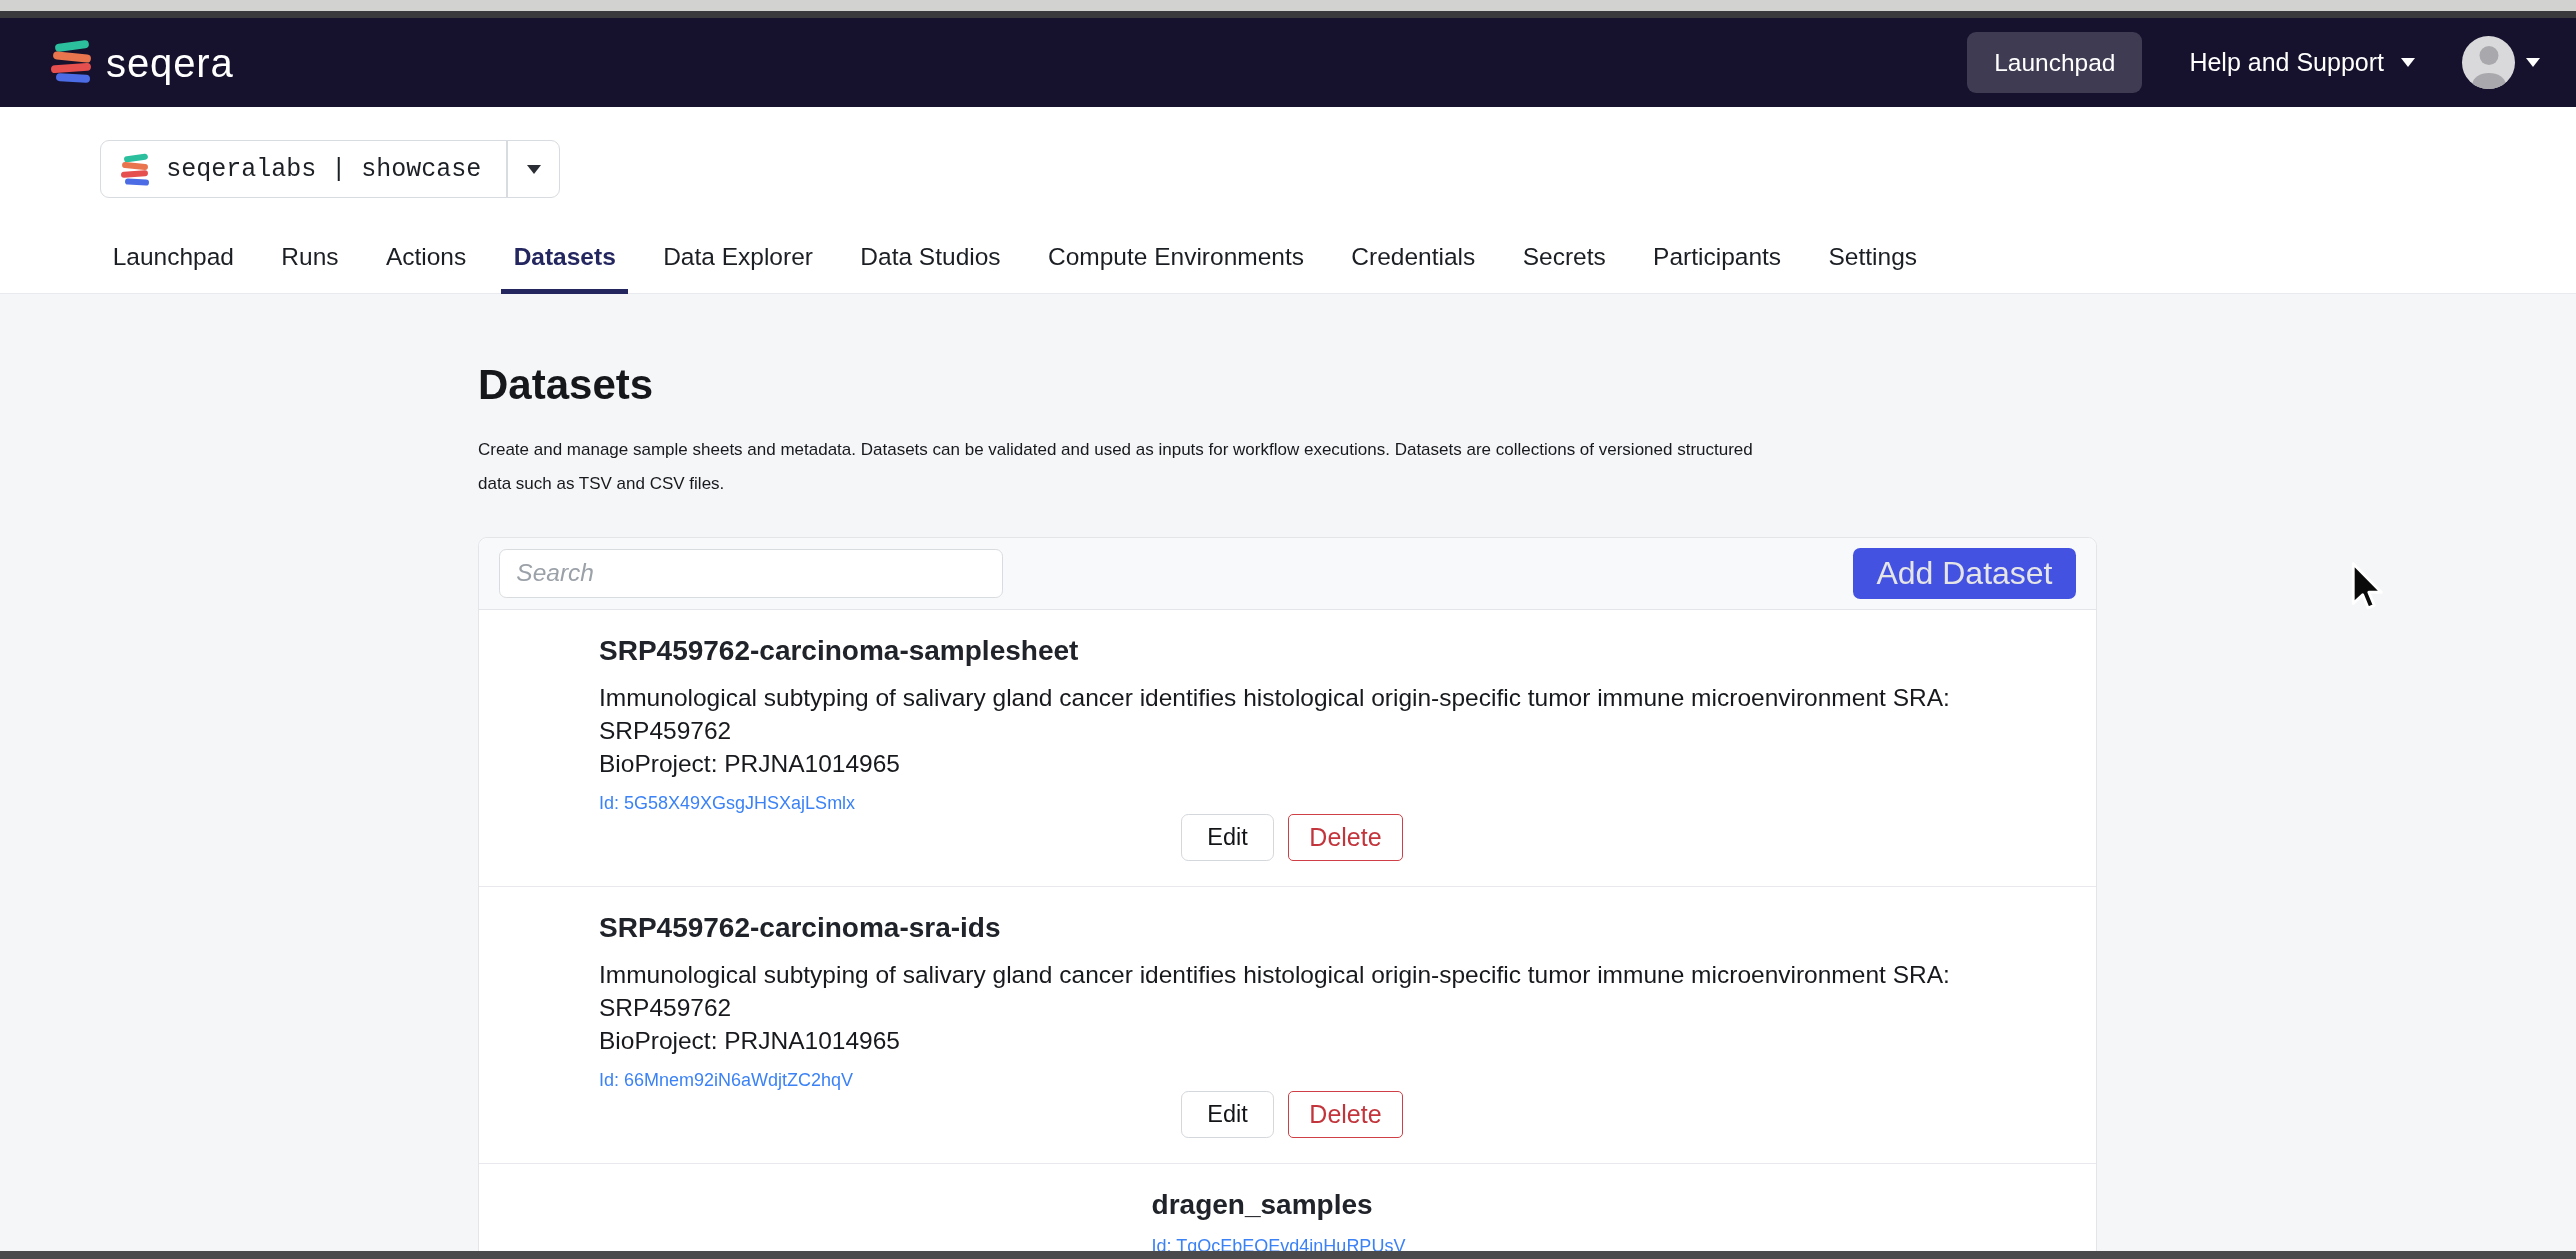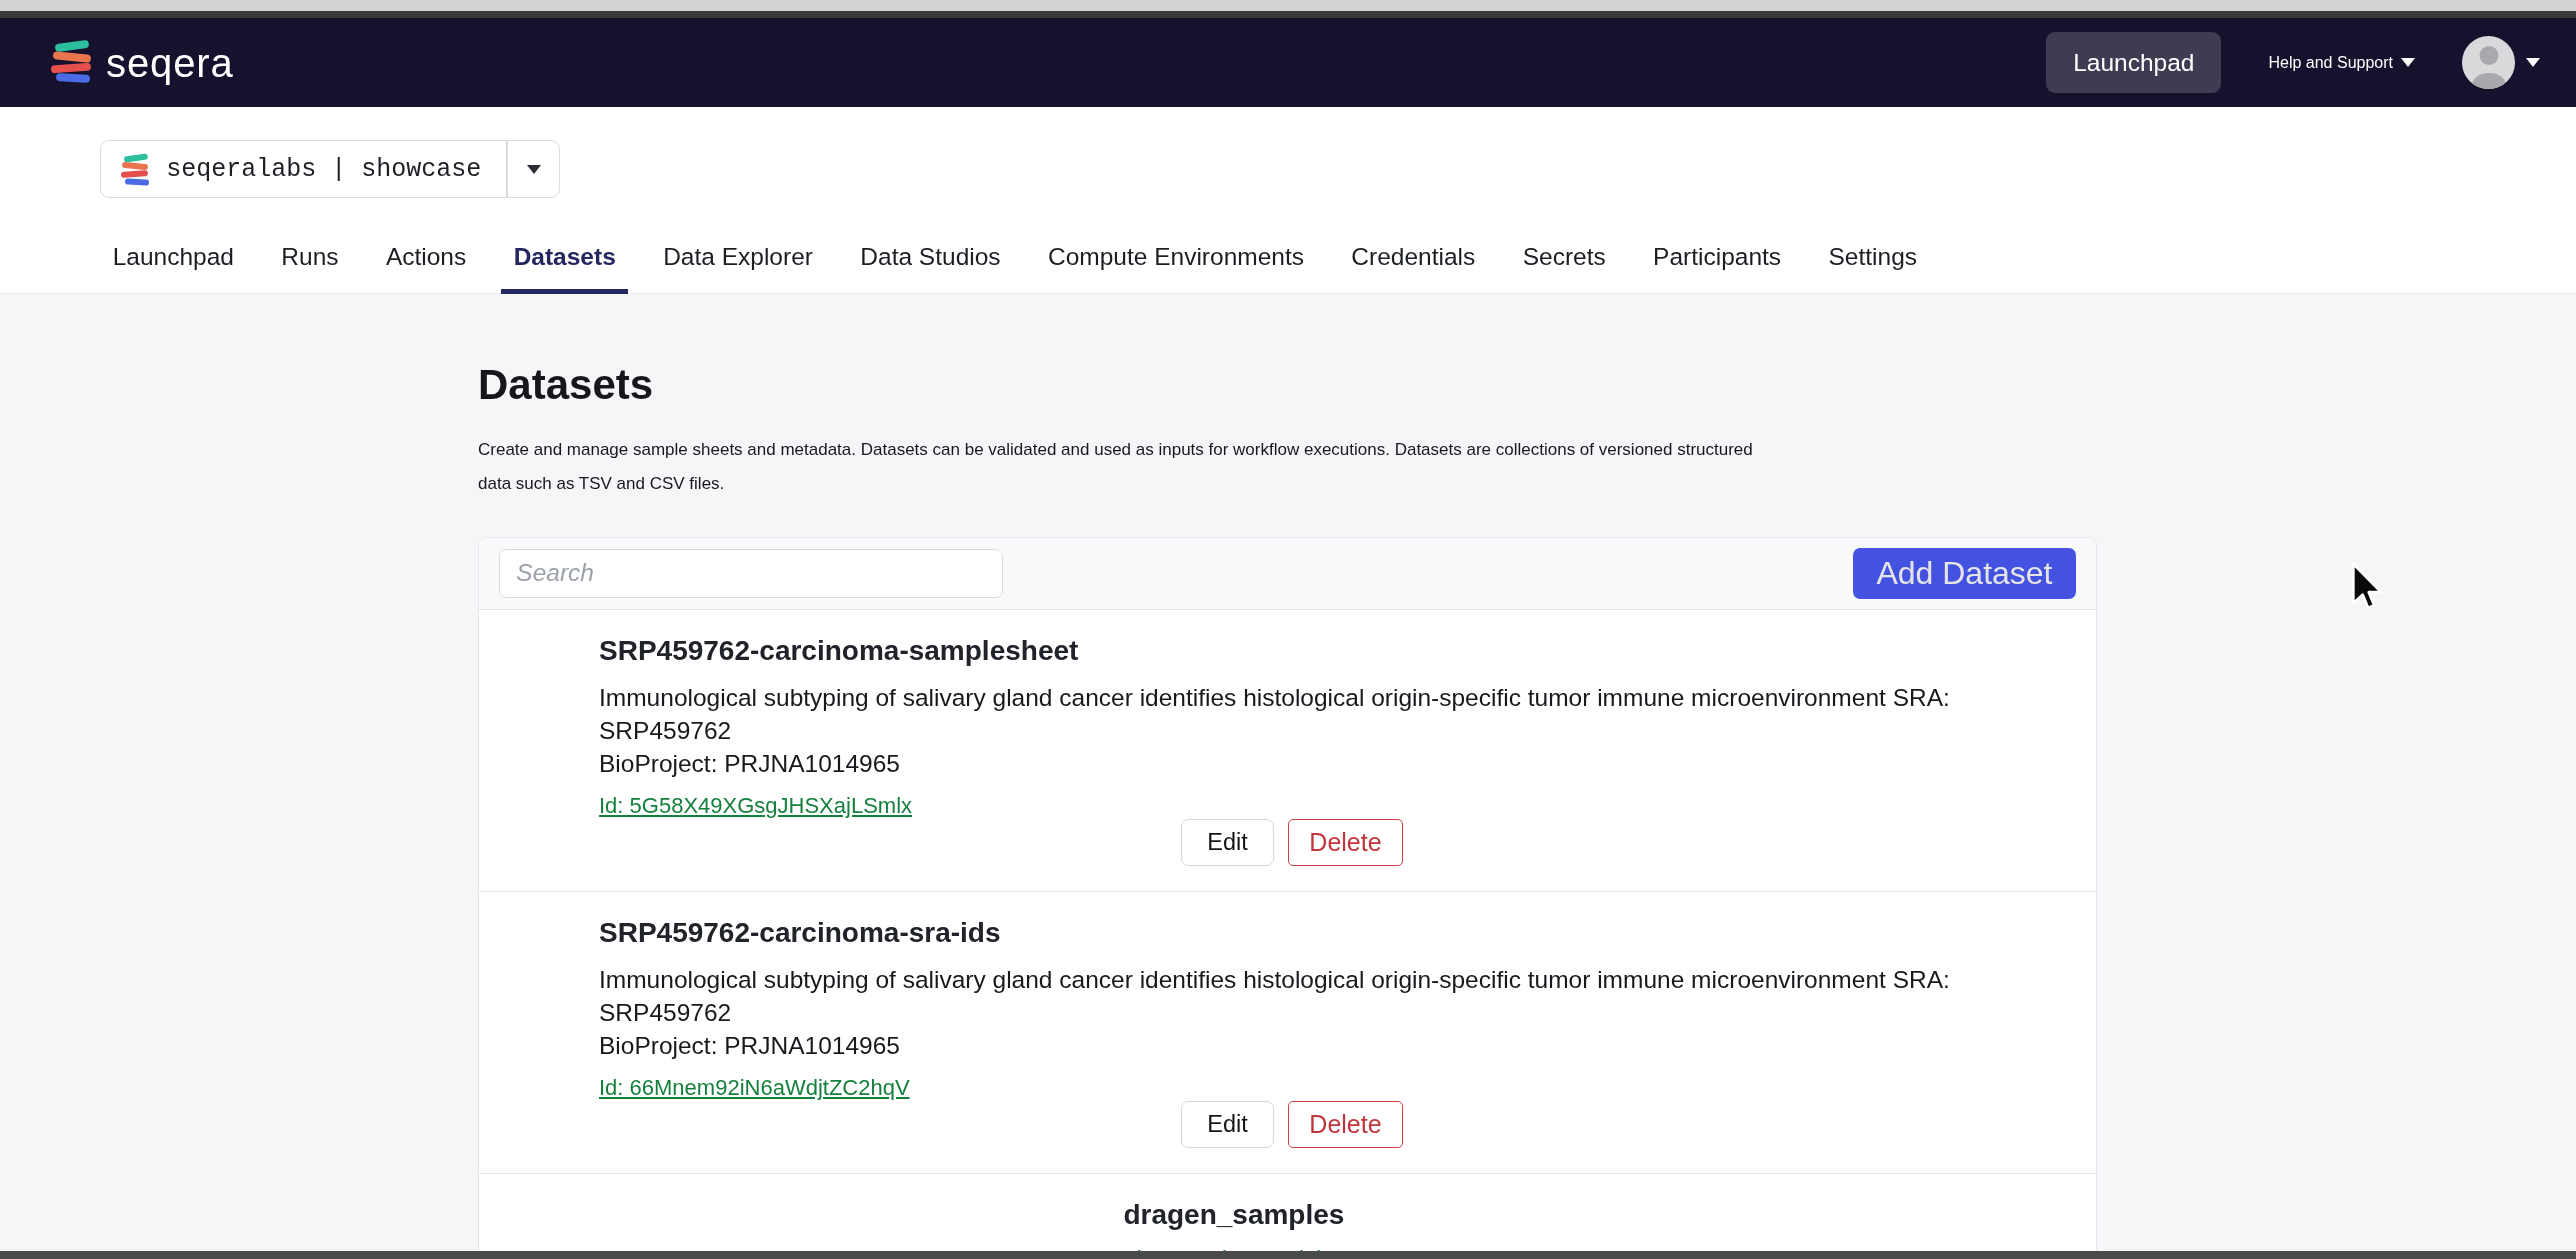--- a/index.html
+++ b/index.html
@@ -29,21 +29,21 @@
   .logo .b3 { top:24.5px; left:0;   width:40px; background:#e5504e; transform:rotate(-4deg); }
   .logo .b4 { top:35px; left:5.4px; width:34px; background:#4b6ce5; transform:rotate(3deg); }
   .brand-name { font-size:40px; font-weight:500; letter-spacing:0.9px; }
 
   .nav-right { margin-left:auto; display:flex; align-items:center; gap:47px; }
   .launchpad-btn {
     background:#3f3b52; border:none; color:#fff; font-size:24.5px;
     border-radius:9px; padding:16.3px 27px; cursor:pointer;
     font-family:"Liberation Sans", sans-serif;
   }
-  .help-menu { display:flex; align-items:center; gap:8px; font-size:16px; cursor:pointer; }
+  .help-menu { display:flex; align-items:center; gap:17px; font-size:25px; cursor:pointer; }
   .caret { width:0; height:0; border-left:8.2px solid transparent; border-right:8.2px solid transparent; border-top:10px solid #fff; }
   .caret.sm { border-left-width:7.2px; border-right-width:7.2px; border-top-width:9px; }
   .caret.dark { border-top-color:#2a2d33; }
   .avatar-menu { display:flex; align-items:center; gap:11px; cursor:pointer; }
   .avatar { width:53px; height:53px; border-radius:50%; background:#d9d9db; position:relative; overflow:hidden; }
   .avatar .head { position:absolute; top:10px; left:50%; transform:translateX(-50%); width:19px; height:19px; border-radius:50%; background:#a9a9ad; }
   .avatar .torso { position:absolute; bottom:-6.3px; left:50%; transform:translateX(-50%); width:33px; height:22px; border-radius:50% 50% 0 0; background:#a9a9ad; }
 
   
   .white-band { background:#fff; padding:33px 0 0 100px; border-bottom:0.9px solid #e9eaee; }
@@ -94,21 +94,21 @@
     border-radius:7.2px; cursor:pointer; font-family:"Liberation Sans", sans-serif;
   }
 
   .dataset-row {
     display:flex; align-items:center; background:#fff;
     padding:25px 20px 25px 29px; border-bottom:0.9px solid #e7e9ec;flex-direction:column;
   }
   .row-main { flex:1; min-width:0; padding-right:27px; }
   .row-title { font-size:28px; font-weight:bold; color:#202329; margin-bottom:14.5px; }
   .row-desc { font-size:24.5px; line-height:33px; color:#17191d; max-width:1359px; margin-bottom:12.7px; white-space:pre-line; }
-  .row-id { font-size:22px; color:#15803d;text-decoration:underline; }
+  .row-id { font-size:18px; color:#3b82f6; }
   .row-actions { display:flex; align-items:center; gap:14.5px; }
   .btn-edit {
     height:47px; padding:0 25px; font-size:23.5px; color:#121417; background:#fff;
     border:1.8px solid #d4d7db; border-radius:7.2px; cursor:pointer;
     font-family:"Liberation Sans", sans-serif;
   }
   .btn-delete {
     height:47px; padding:0 20px; font-size:25px; color:#c3353c; background:#fff;
     border:1.8px solid #cf4046; border-radius:5px; cursor:pointer;
     font-family:"Liberation Sans", sans-serif;

